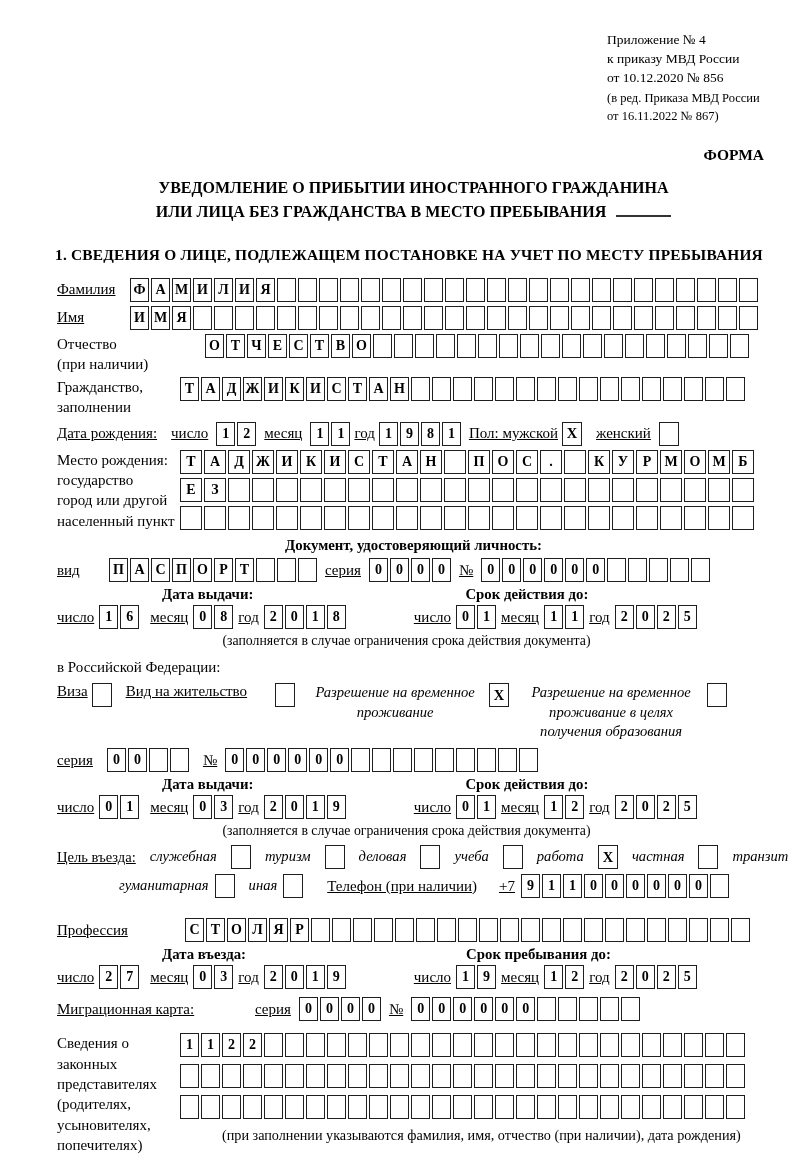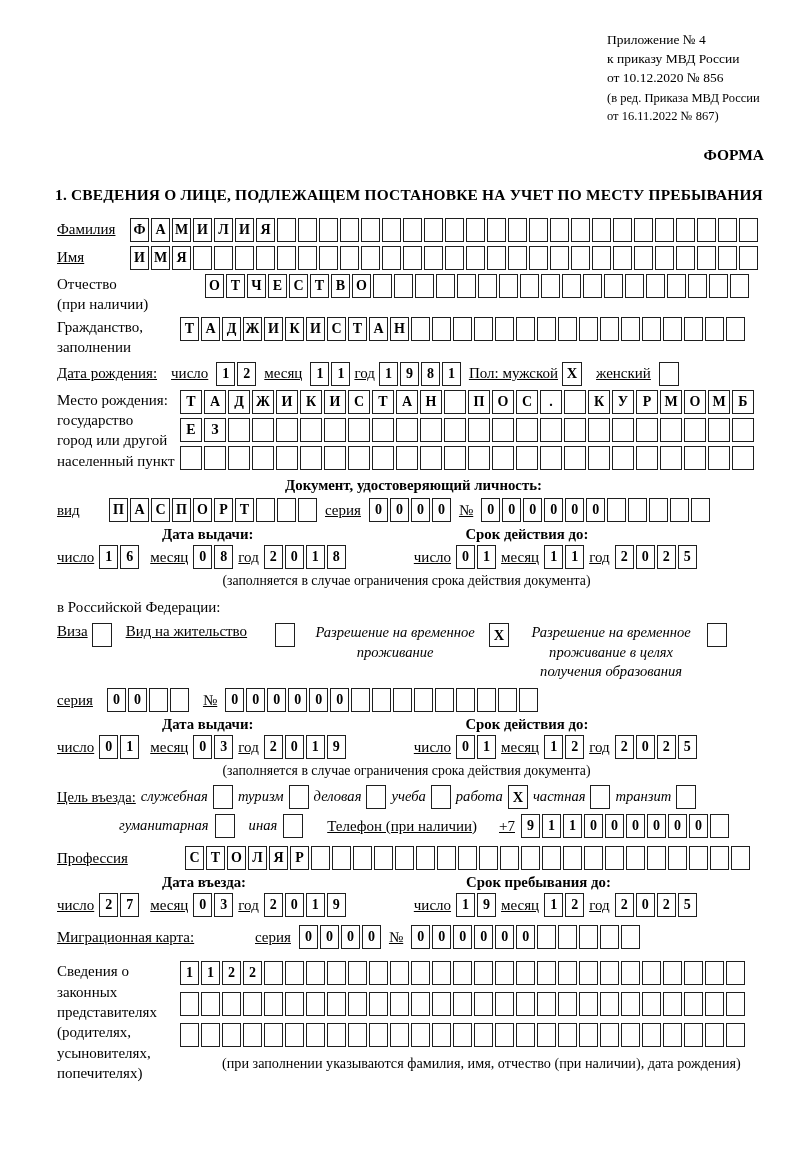--- a/index.html
+++ b/index.html
@@ -46,20 +46,24 @@
     <div>Приложение № 4</div>
     <div>к приказу МВД России</div>
     <div>от 10.12.2020 № 856</div>
   </div>
   <div class="hdr-small">
     <div>(в ред. Приказа МВД России</div>
     <div>от 16.11.2022 № 867)</div>
   </div>
   <div class="forma">ФОРМА</div>
 
+  <div class="title">
+    <div>УВЕДОМЛЕНИЕ О ПРИБЫТИИ ИНОСТРАННОГО ГРАЖДАНИНА</div>
+    <div><span>ИЛИ ЛИЦА БЕЗ ГРАЖДАНСТВА В МЕСТО ПРЕБЫВАНИЯ</span><span class="blank"></span></div>
+  </div>
 
   <div class="sec-heading">1. СВЕДЕНИЯ О ЛИЦЕ, ПОДЛЕЖАЩЕМ ПОСТАНОВКЕ НА УЧЕТ ПО МЕСТУ ПРЕБЫВАНИЯ</div>
 
   <div class="row">
     <span class="lbl" style="width:73px">Фамилия</span>
     <div class="cells">
         <div class="cell">Ф</div>
         <div class="cell">А</div>
         <div class="cell">М</div>
         <div class="cell">И</div>
@@ -502,21 +506,21 @@
       <div class="cells">
           <div class="cell">2</div>
           <div class="cell">0</div>
           <div class="cell">2</div>
           <div class="cell">5</div>
         </div>
     </div>
   </div>
   <div class="note-right">(заполняется в случае ограничения срока действия документа)</div>
 
-  <div class="row" style="gap:5px">
+  <div class="row" style="gap:14px">
     <span class="lbl" style="font-size:14.6px">Цель въезда:</span>
     <span class="optml">служебная</span>
     <div class="cb"></div>
     <span class="optml">туризм</span>
     <div class="cb"></div>
     <span class="optml">деловая</span>
     <div class="cb"></div>
     <span class="optml">учеба</span>
     <div class="cb"></div>
     <span class="optml">работа</span>
@@ -540,21 +544,21 @@
         <div class="cell">0</div>
         <div class="cell">0</div>
         <div class="cell">0</div>
         <div class="cell">0</div>
         <div class="cell">0</div>
         <div class="cell">0</div>
         <div class="cell"></div>
       </div>
   </div>
 
-  <div class="row" style="margin-top:8px">
+  <div class="row" style="margin-top:20px">
     <span class="lbl" style="width:128px">Профессия</span>
     <div class="cells">
         <div class="cell">С</div>
         <div class="cell">Т</div>
         <div class="cell">О</div>
         <div class="cell">Л</div>
         <div class="cell">Я</div>
         <div class="cell">Р</div>
         <div class="cell"></div>
         <div class="cell"></div>

